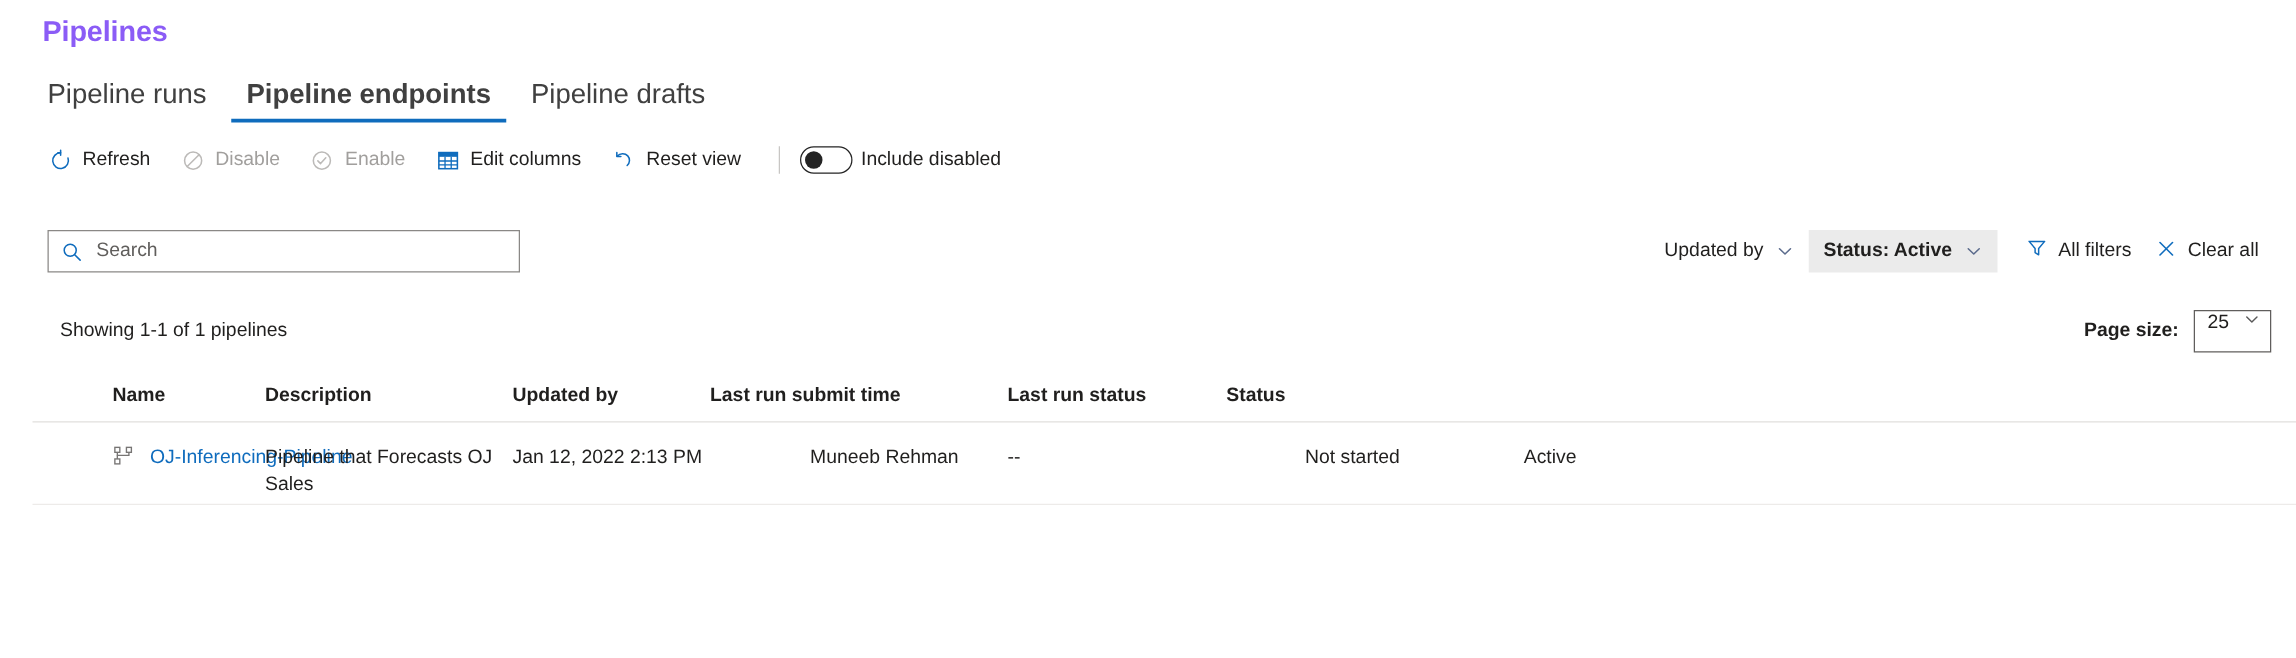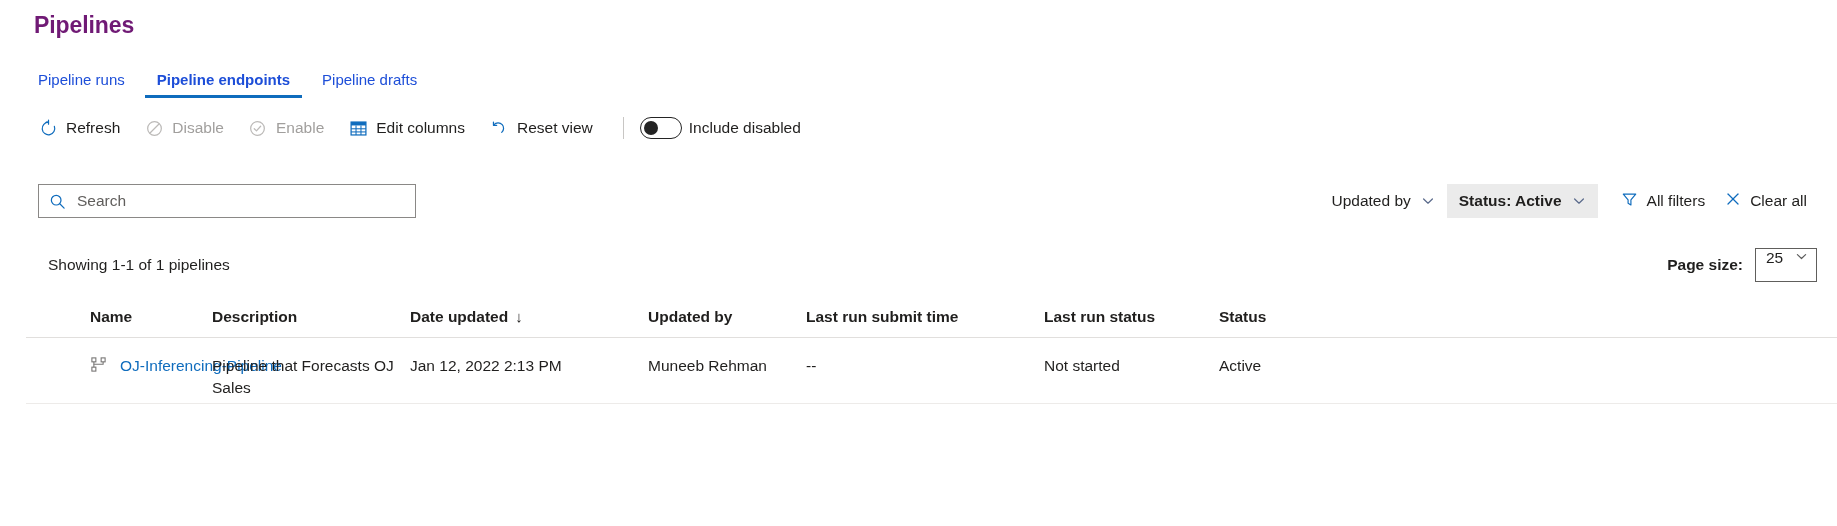--- a/index.html
+++ b/index.html
@@ -21,36 +21,36 @@
   }
 
   
   .page-title {
     position: absolute;
     left: 34px;
     top: 12px;
     font-size: 23px;
     font-weight: 600;
     letter-spacing: -0.1px;
-    color: #701a75;
+    color: #8b5cf6;
   }
 
   
   .tabs {
     position: absolute;
     left: 34px;
     top: 62px;
     display: flex;
     align-items: flex-end;
     height: 36px;
   }
   .tab {
     position: relative;
-    font-size: 15px;
-    color: #1d4ed8;
+    font-size: 22px;
+    color: #404040;
     padding: 0 16px 10px 16px;
     cursor: pointer;
     white-space: nowrap;
   }
   .tab:first-child { padding-left: 4px; }
   .tab.active {
     font-weight: 700;
   }
   .tab.active::after {
     content: "";
@@ -458,24 +458,20 @@
         </svg>
       </span>
     </div>
   </div>
 
   <div class="table">
 
     <div class="thead">
       <div class="th c-name">Name</div>
       <div class="th c-desc">Description</div>
-      <div class="th c-date">
-        <span>Date updated</span>
-        <span class="sort-arrow">↓</span>
-      </div>
       <div class="th c-upd">Updated by</div>
       <div class="th c-lrst">Last run submit time</div>
       <div class="th c-lrs">Last run status</div>
       <div class="th c-status">Status</div>
     </div>
 
     <div class="trow">
       <div class="td c-name">
         <span class="row-icon">
           <svg width="17" height="17" viewBox="0 0 18 18" fill="none">

